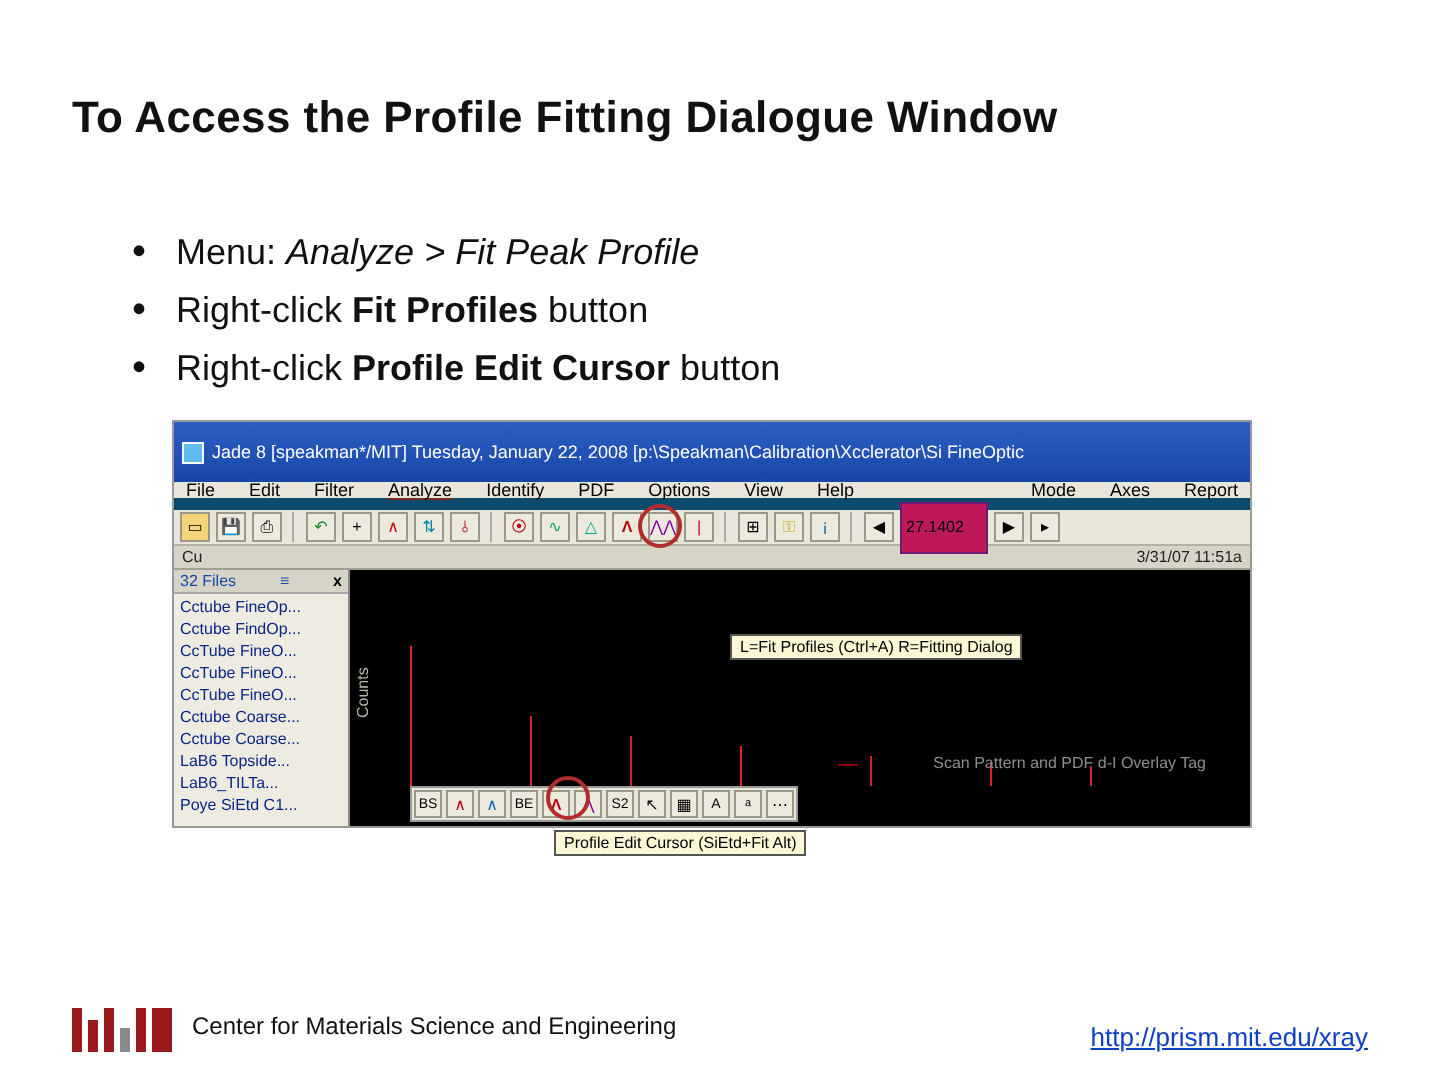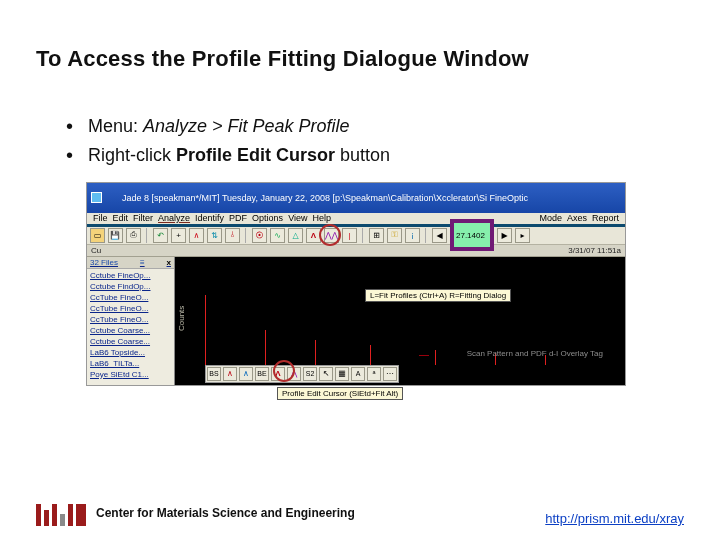--- a/index.html
+++ b/index.html
@@ -45,39 +45,38 @@
     background: #000;
   }
   .titlebar {
     background: linear-gradient(#2d5fc3, #1746a7);
     color: #fff;
     display: flex;
     align-items: center;
     height: 15px;
     padding: 15px 4px;
     font-size: 9px;
-    gap: 16px;
   }
   .titlebar .ticon {
     width: 11px; height: 11px;
     background: #5fbcf0;
     border: 1px solid #fff;
     margin-right: 4px;
     display: inline-block;
   }
   .menubar {
     background: #e8e6d8;
     color: #000;
     display: flex;
-    gap: 5px;
+    gap: 17px;
     padding: 1px 6px;
     height: 14px;
     align-items: center;
     font-size: 9px;
-    border-bottom: 3px solid #0c4a6e;
+    border-bottom: 6px solid #0c4a6e;
   }
   .menubar span[data-name="menu-analyze"] {
     text-decoration: underline;
     text-decoration-color: #7a2a1e;
   }
   .toolbar1 {
     background: #e8e6d8;
     display: flex;
     align-items: center;
     height: 18px;
@@ -97,22 +96,22 @@
   .sep { width: 2px; height: 15px; border-left: 1px solid #aaa; margin: 0 2px; }
   .circle-red {
     border: 2px solid #b12c2c;
     border-radius: 50%;
     position: absolute;
     pointer-events: none;
   }
   .toolbar1 input {
     height: 13px;
     font-size: 8px;
-    border: 4px solid #701a75;
-    background: #86efac;
+    border: 1px solid #701a75;
+    background: #be185d;
     padding: 12px 2px;
     width: 44px;
   }
   .infobar {
     background: #d6d4c6;
     height: 12px;
     font-size: 8px;
     color: #222;
     display: flex;
     align-items: center;
@@ -126,21 +125,20 @@
     background: #000;
   }
   .filelist {
     width: 88px;
     background: #eeece0;
     border-right: 1px solid #888;
     color: #0a258a;
     display: flex;
     flex-direction: column;
     font-size: 8px;
-    text-decoration: underline;
   }
   .filelist-head {
     background: #d6d4c6;
     color: #1a4aa9;
     padding: 1px 3px;
     border-bottom: 1px solid #aaa;
     display: flex;
     justify-content: space-between;
     align-items: center;
   }
@@ -223,37 +221,40 @@
     height: 26px;
   }
   .mit-logo span {
     display: inline-block;
     width: 5px;
     background: #9a1b1b;
   }
   .mit-logo span.gray { background: #8a8a8a; }
   .mit-text {
     font-size: 12px;
-    font-weight: bold;
+    font-weight: normal;
     color: #111;
   }
   .link {
     color: #0b3fc4;
     text-decoration: underline;
     font-size: 13px;
   }
 </style>
 </head>
 <body>
 
 <h1 class="title" data-name="slide-title">To Access the Profile Fitting Dialogue Window</h1>
 
 <ul class="bullets" data-name="bullet-list">
   <li data-name="bullet-1">
     <span>Menu: </span><span class="italic">Analyze &gt; Fit Peak Profile</span><span></span>
+  </li>
+  <li data-name="bullet-2">
+    <span>Right-click </span><span class="bold">Fit Profiles</span><span> button</span>
   </li>
   <li data-name="bullet-3">
     <span>Right-click </span><span class="bold">Profile Edit Cursor</span><span> button</span>
   </li>
 </ul>
 
 <div class="screenshot" data-name="app-screenshot" style="position:relative;">
 
   <div class="titlebar" data-name="window-titlebar">
     <span class="ticon" data-name="app-icon"></span>

